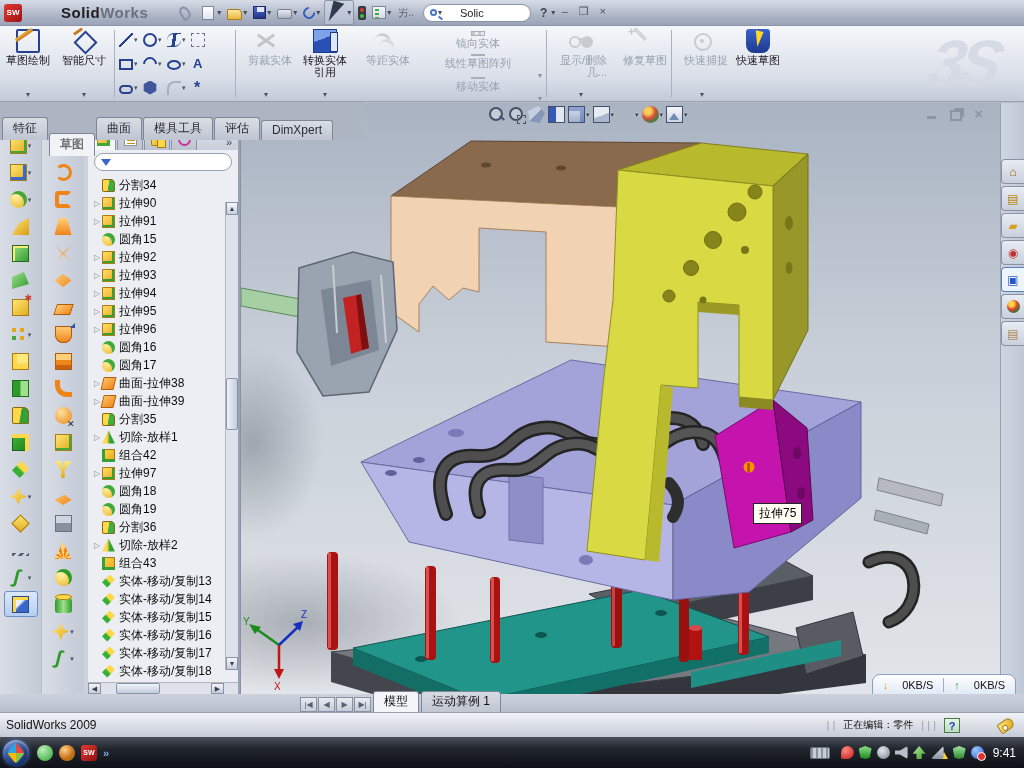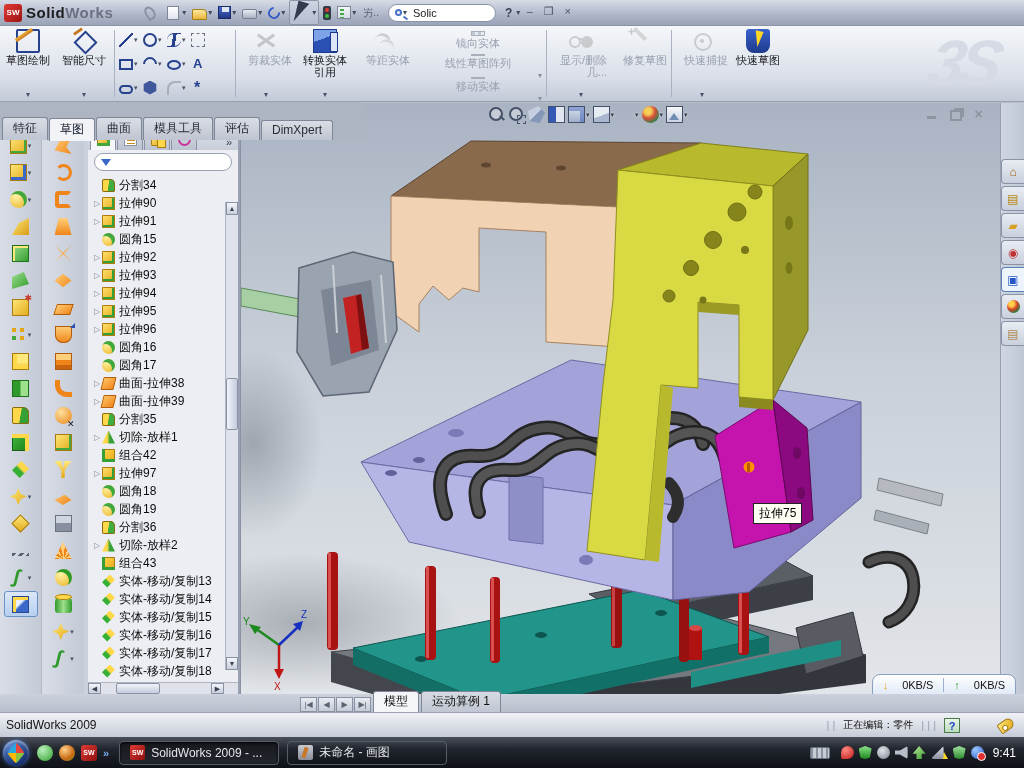--- a/index.html
+++ b/index.html
@@ -9,21 +9,21 @@
   #screen *{box-sizing:border-box;}
 
   
   #titlebar{position:absolute;left:0;top:0;width:1024px;height:26px;
     background:linear-gradient(#d7dce6,#aeb6c8 60%,#9aa3b8);display:flex;align-items:center;
     border-bottom:1px solid #8b93a6;}
   .swbadge{width:18px;height:18px;margin:0 4px 0 4px;border-radius:3px;
     background:linear-gradient(135deg,#e23a33,#9c1414);color:#fff;font-size:8px;font-weight:bold;
     display:flex;align-items:center;justify-content:center;}
   .logotext{font-size:15px;letter-spacing:.5px;margin-right:18px;}
-  .logotext b{color:#1d1d1f;} .logotext span{color:#6b7180;font-weight:bold;}
+  .logotext b{color:#1d1d1f;margin-left:35px;} .logotext span{color:#6b7180;font-weight:bold;}
   #menubar{display:flex;gap:4px;}
   .menu-item{font-size:12px;color:#111;padding:3px 9px;cursor:default;}
   .pin-icon{width:10px;height:14px;border:2px solid #8a92a4;border-radius:50% 50% 50% 0;
     transform:rotate(-35deg);margin:0 8px 0 14px;}
   #stdbar{display:flex;align-items:center;gap:2px;}
   .tbtn{display:flex;align-items:center;padding:2px 2px;border-radius:2px;}
   .tbtn .car{font-size:8px;color:#3a4припа0;} 
   .car{font-size:8px;color:#434b5e;margin-left:1px;}
   .ic16{width:16px;height:14px;position:relative;display:inline-block;}
   .ic-new{background:linear-gradient(#fff,#dfe4ee);border:1px solid #7e8698;width:12px;margin:0 2px;}
@@ -36,21 +36,21 @@
   .sel-group{display:flex;align-items:center;border:1px solid #8d95a8;background:linear-gradient(#cdd4e2,#b4bdd0);border-radius:2px;padding:0 2px;}
   .ic-lights{width:8px;height:14px;background:#343a46;border-radius:2px;position:relative;}
   .ic-lights::before{content:"";position:absolute;left:2px;top:2px;width:4px;height:4px;border-radius:50%;background:#e03a2e;}
   .ic-lights::after{content:"";position:absolute;left:2px;bottom:2px;width:4px;height:4px;border-radius:50%;background:#3fc03a;}
   .ic-options{width:14px;height:13px;background:linear-gradient(#f4f6fa,#d4dae6);border:1px solid #7e8698;}
   .ic-options::before{content:"";position:absolute;left:2px;top:2px;width:4px;height:9px;background:repeating-linear-gradient(#3fae3f 0 2px,transparent 2px 4px);}
   .misc-label{font-size:10px;color:#59606f;margin:0 3px;}
   #searchbox{display:flex;align-items:center;background:#fff;border:1px solid #8b93a6;border-radius:9px;height:18px;width:108px;padding:0 6px;margin:0 6px;}
   .mag{width:7px;height:7px;border:2px solid #4a74c8;border-radius:50%;position:relative;flex:none;}
   .mag::after{content:"";position:absolute;left:6px;top:6px;width:5px;height:2px;background:#4a74c8;transform:rotate(40deg);}
-  #search-text{font-size:11px;color:#222;margin-left:6px;}
+  #search-text{font-size:11px;color:#222;margin-left:18px;}
   .help-q{font-size:12px;color:#3a4252;font-weight:bold;padding:0 3px;}
   .winbtn{width:17px;height:15px;margin:0 1px;color:#4c5364;font-size:11px;line-height:13px;text-align:center;}
 
   
   #cmdmgr{position:absolute;left:0;top:26px;width:1024px;height:76px;
     background:linear-gradient(#f5f7fa,#d9dee8 70%,#c3cad8);border-bottom:1px solid #98a0b2;display:flex;align-items:stretch;}
   .bigbtn{width:56px;display:flex;flex-direction:column;align-items:center;padding-top:3px;position:relative;}
   .bigbtn .blabel{font-size:11px;line-height:12px;text-align:center;color:#16181c;margin-top:1px;white-space:pre-wrap;width:52px;}
   .bigbtn .bcaret{font-size:8px;color:#4a5264;position:absolute;bottom:2px;}
   .bigbtn.disabled .blabel{color:#9aa1af;text-align:right;}
@@ -100,21 +100,21 @@
   .stackrow .si{width:14px;height:14px;margin:0 4px;border:1px solid #a8aeba;background:repeating-linear-gradient(90deg,#c2c8d2 0 3px,#e8ecf2 3px 6px);}
   .stackrow .slabel{font-size:11px;color:#9aa1af;white-space:nowrap;}
   .stackrow .scar{margin-left:auto;font-size:8px;color:#8a92a0;padding-right:2px;}
   #ds-mark{position:absolute;right:28px;top:0px;font-size:64px;font-style:italic;font-weight:bold;
     color:#d5dae4;transform:skewX(-12deg);letter-spacing:-6px;}
 
   
   #tabrow{position:absolute;left:0;top:102px;width:362px;height:38px;background:#aeb5c2;display:flex;align-items:flex-end;padding-left:2px;z-index:5;}
   .ribtab{font-size:12px;color:#2a2d34;background:linear-gradient(#d9dde5,#bfc5d1);
     border:1px solid #7e8698;border-bottom:0;padding:2px 10px 3px;margin-right:1px;border-radius:3px 3px 0 0;white-space:nowrap;}
-  .ribtab.active{background:#f2f3f6;font-weight:normal;color:#0f172a;position:relative;top:1px;}
+  .ribtab.active{background:#f2f3f6;font-weight:bold;color:#737373;position:relative;top:16px;}
 
   
   #viewport{position:absolute;left:240px;top:103px;width:784px;height:591px;overflow:hidden;
     border-left:1px solid #8a91a2;background:linear-gradient(#a9b3c2,#c9d0d9 45%,#e2e5e9);}
   #model{position:absolute;left:0;top:0;}
   #hud{position:absolute;left:247px;top:3px;display:flex;align-items:center;gap:3px;z-index:8;}
   .hudcell{display:flex;align-items:center;}
   .hud-ico{width:17px;height:17px;position:relative;opacity:.9;}
   .hudcar{font-size:7px;color:#30384a;margin-left:1px;text-shadow:0 0 2px #fff;}
   .hud-zoom-fit::before{content:"";position:absolute;left:1px;top:1px;width:10px;height:10px;border:2px solid #3a4660;border-radius:50%;background:rgba(255,255,255,.35);}
@@ -1002,30 +1002,20 @@
   </div>
 
   <div id="taskbar">
     <div id="startorb"></div>
     <div id="quicklaunch" style="display:flex;align-items:center;">
         <span class="ql ql-messenger"></span>
         <span class="ql ql-app-orange"></span>
         <span class="ql ql-solidworks">SW</span>
         <span class="ql-chevron">»</span>
       </div>
-    <div id="tasks" style="display:flex;align-items:center;">
-        <div class="taskbtn active">
-          <span class="tb-ico tb-sw">SW</span>
-          <span>SolidWorks 2009 - ...</span>
-        </div>
-        <div class="taskbtn">
-          <span class="tb-ico tb-paint"></span>
-          <span>未命名 - 画图</span>
-        </div>
-      </div>
     <div id="tray">
       <span class="kbd-icon"></span>
       <span id="trayicons" style="display:flex;gap:5px;align-items:center;">
           <span class="tri tri-security-red"></span>
           <span class="tri tri-shield-green"></span>
           <span class="tri tri-update-gray"></span>
           <span class="tri tri-volume"></span>
           <span class="tri tri-sync-green"></span>
           <span class="tri tri-wireless-warning"></span>
           <span class="tri-warn"></span>

